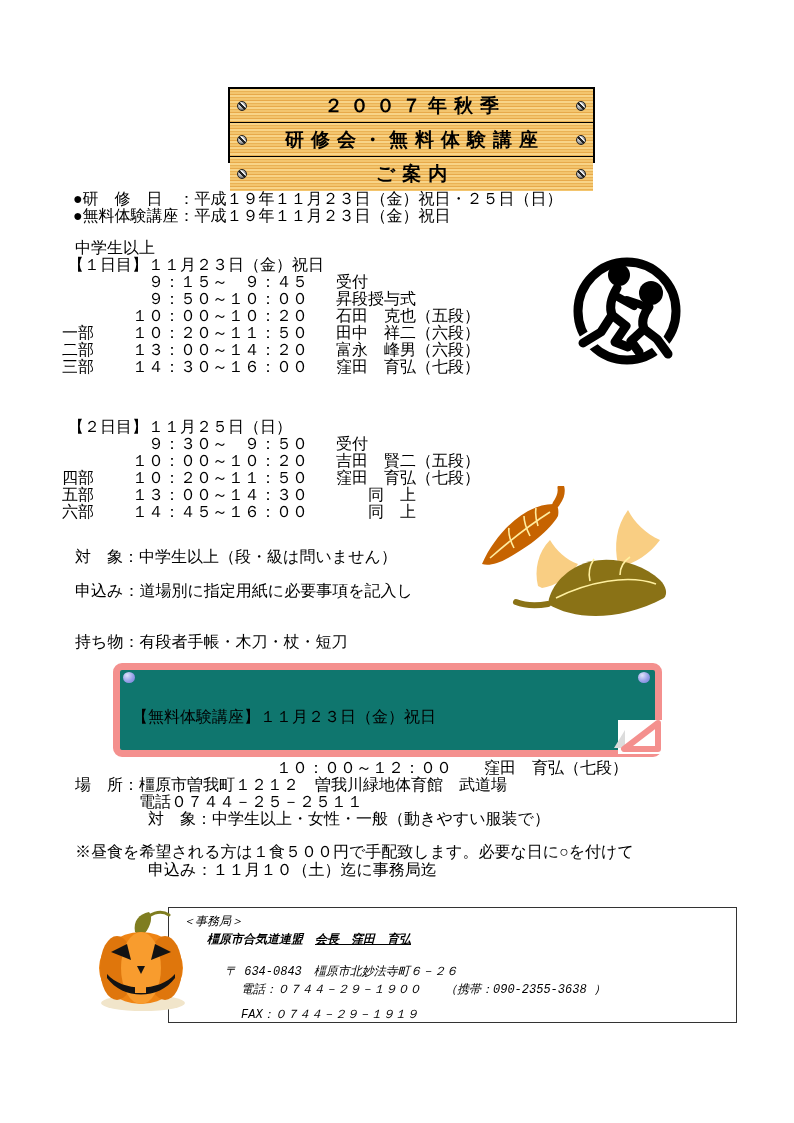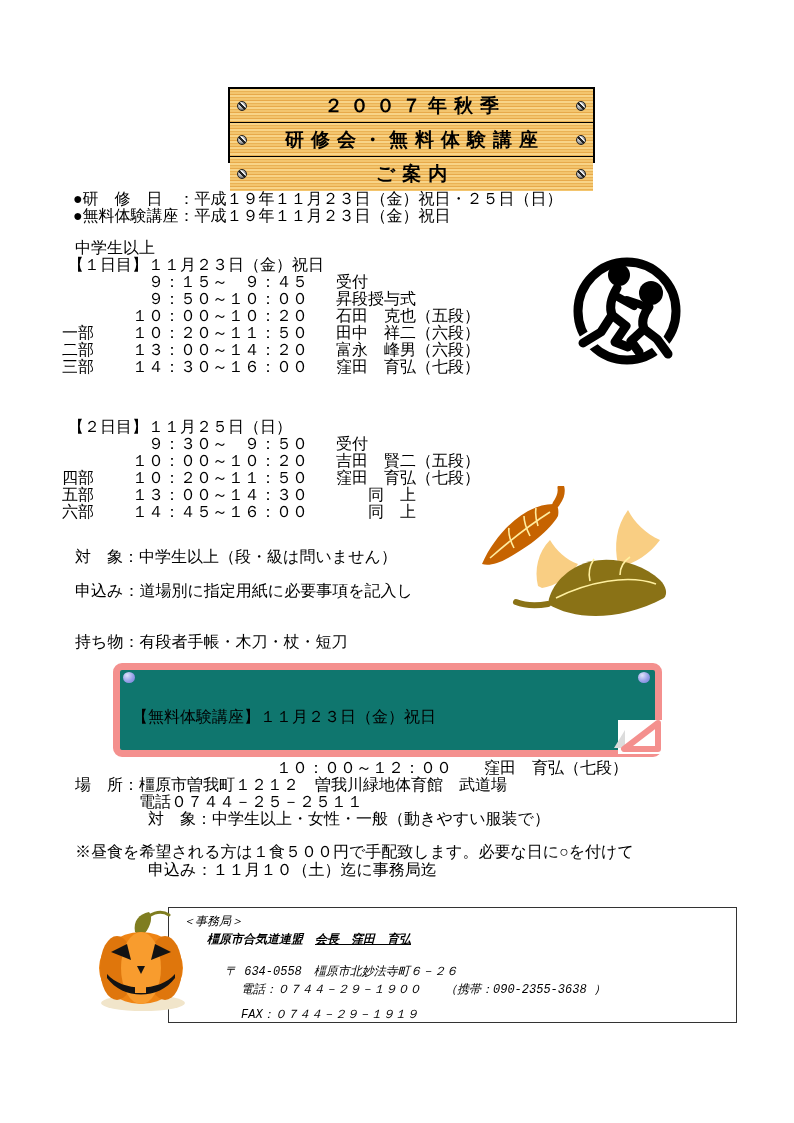--- a/index.html
+++ b/index.html
@@ -158,21 +158,21 @@
   </div>
 
   <div class="line" style="left:75px;top:778px;">場　所：橿原市曽我町１２１２　曽我川緑地体育館　武道場</div>
   <div class="line" style="left:75px;top:795px;">　　　　電話０７４４－２５－２５１１</div>
 
   <div class="line" style="left:75px;top:845px;">※昼食を希望される方は１食５００円で手配致します。必要な日に○を付けて</div>
 
   <div class="officebox">
     <div class="office-line" style="left:14px;top:6px;">＜事務局＞</div>
     <div class="office-line office-bold" style="left:38px;top:24px;"><span>橿原市合気道連盟　</span><span class="office-underline">会長　窪田　育弘</span></div>
-    <div class="office-line" style="left:56px;top:56px;">〒 634-0558　橿原市北妙法寺町６－２６</div>
+    <div class="office-line" style="left:56px;top:56px;">〒 634-0843　橿原市北妙法寺町６－２６</div>
     <div class="office-line" style="left:72px;top:74px;">電話：０７４４－２９－１９００　　（携帯：090-2355-3638 ）</div>
     <div class="office-line" style="left:72px;top:91px;margin-top:8px;">FAX：０７４４－２９－１９１９</div>
   </div>
 
   <div class="art" style="left:85px;top:910px;width:112px;height:102px;z-index:5;">
     <svg width="112" height="102" viewBox="0 0 112 102">
       <ellipse cx="58" cy="93" rx="42" ry="8" fill="#f1e5ca"></ellipse>
       <path d="M64,6 C72,1 78,1 84,5" stroke="#7f7d20" stroke-width="3" fill="none" stroke-linecap="round"></path>
       <path d="M50,22 C48,11 54,4 64,2 C68,6 66,16 60,23 C56,25 52,24 50,22 Z" fill="#7f7d20"></path>
       <ellipse cx="56" cy="58" rx="42" ry="36" fill="#ef8413"></ellipse>

